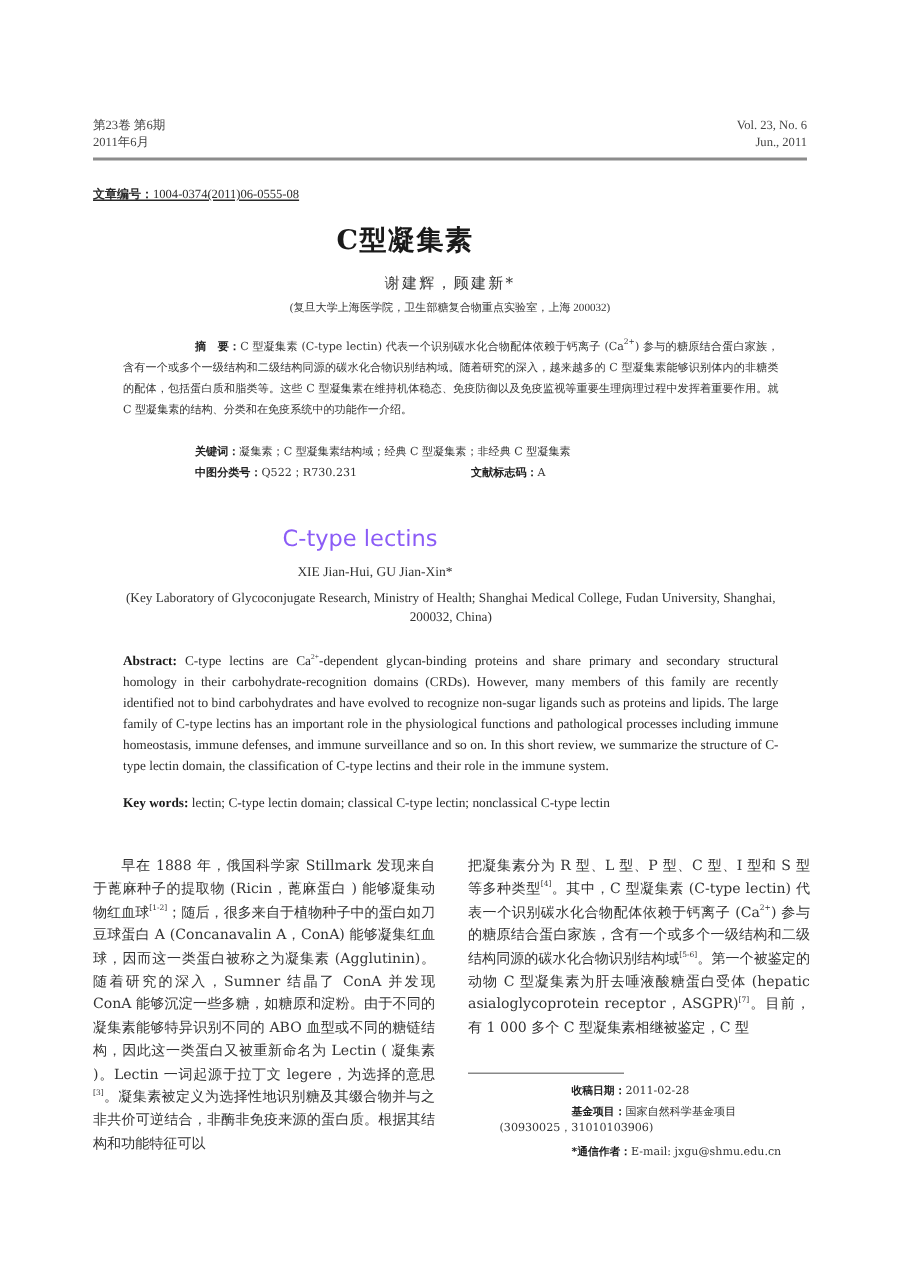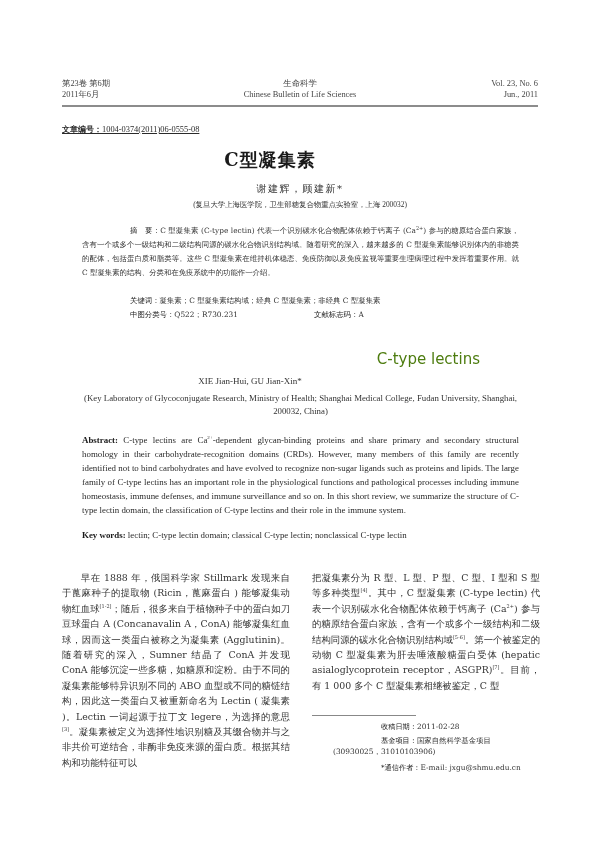--- a/index.html
+++ b/index.html
@@ -13,26 +13,26 @@
   .hdr-rule { position: absolute; top: 105px; left: 62px; width: 476px; height: 2px; background: #8c8c8c; }
 
   .artno { position: absolute; top: 124px; left: 62px; font-size: 8.4px; font-family: "Liberation Serif", serif; text-decoration: underline; }
   .artno b { font-family: "DejaVu Sans", sans-serif; font-weight: bold; font-size: 8px; }
 
   .cn-title { position: absolute; top: 148px; left: 0; width: 540px; text-align: center; font-family: "DejaVu Serif", serif; font-size: 18px; font-weight: bold; color: #1a1a1a; letter-spacing: 1px; }
   .cn-auth { position: absolute; top: 182px; left: 0; width: 600px; text-align: center; font-size: 10px; letter-spacing: 1.5px; color: #333; }
   .cn-aff { position: absolute; top: 200px; left: 0; width: 600px; text-align: center; font-size: 7.4px; color: #333; font-family: "Liberation Serif", serif; }
 
   .cn-abs { position: absolute; top: 224px; left: 82px; width: 437px; font-size: 7.4px; line-height: 14px; color: #333; text-align: justify; }
-  .lbl { font-family: "DejaVu Sans", sans-serif; font-weight: normal; color: #222; padding-left: 48px; }
+  .lbl { font-family: "DejaVu Sans", sans-serif; font-weight: bold; color: #222; padding-left: 48px; }
   .cn-kw { position: absolute; top: 296px; left: 82px; font-size: 7.4px; color: #333; }
   .cn-cls { position: absolute; top: 310px; left: 82px; font-size: 7.4px; color: #333; }
   .cn-cls .gap { display: inline-block; width: 28px; }
 
-  .en-title { position: absolute; top: 350px; left: 0; width: 480px; text-align: right; font-family: "DejaVu Sans", sans-serif; font-size: 15px; color: #4d7c0f; }
+  .en-title { position: absolute; top: 350px; left: 0; width: 480px; text-align: center; font-family: "DejaVu Sans", sans-serif; font-size: 15px; color: #8b5cf6; }
   .en-auth { position: absolute; top: 376px; left: 0; width: 500px; text-align: center; font-family: "Liberation Serif", serif; font-size: 9px; color: #333; }
   .en-aff { position: absolute; top: 392px; left: 82px; width: 437px; text-align: center; font-family: "Liberation Serif", serif; font-size: 8.8px; line-height: 13px; color: #333; }
 
   .en-abs { position: absolute; top: 433px; left: 82px; width: 437px; font-family: "Liberation Serif", serif; font-size: 8.9px; line-height: 14.1px; color: #2a2a2a; text-align: justify; }
   .en-abs .lblb { font-weight: bold; color: #1a1a1a; }
   .en-kw { position: absolute; top: 530px; left: 82px; font-family: "Liberation Serif", serif; font-size: 8.9px; color: #2a2a2a; }
   sup { font-size: 5px; vertical-align: super; line-height: 0; }
 
   .col { position: absolute; top: 570px; width: 228px; font-size: 9.4px; line-height: 15.4px; color: #333; text-align: justify; font-family: "DejaVu Serif", serif; }
   .col-left { left: 62px; text-indent: 2em; }
@@ -45,24 +45,20 @@
   .fn2 { top: 735px; width: 205px; }
   .fn3 { top: 762px; }
 </style>
 </head>
 <body>
 
 <div class="hdr">
   <div class="l">
     <div>第23卷 第6期</div>
     <div>2011年6月</div>
-  </div>
-  <div class="c">
-    <div>生命科学</div>
-    <div>Chinese Bulletin of Life Sciences</div>
   </div>
   <div class="r">
     <div>Vol. 23, No. 6</div>
     <div>Jun., 2011</div>
   </div>
 </div>
 <div class="hdr-rule"></div>
 
 <div class="artno">
   <b>文章编号：</b><span>1004-0374(2011)06-0555-08</span>

